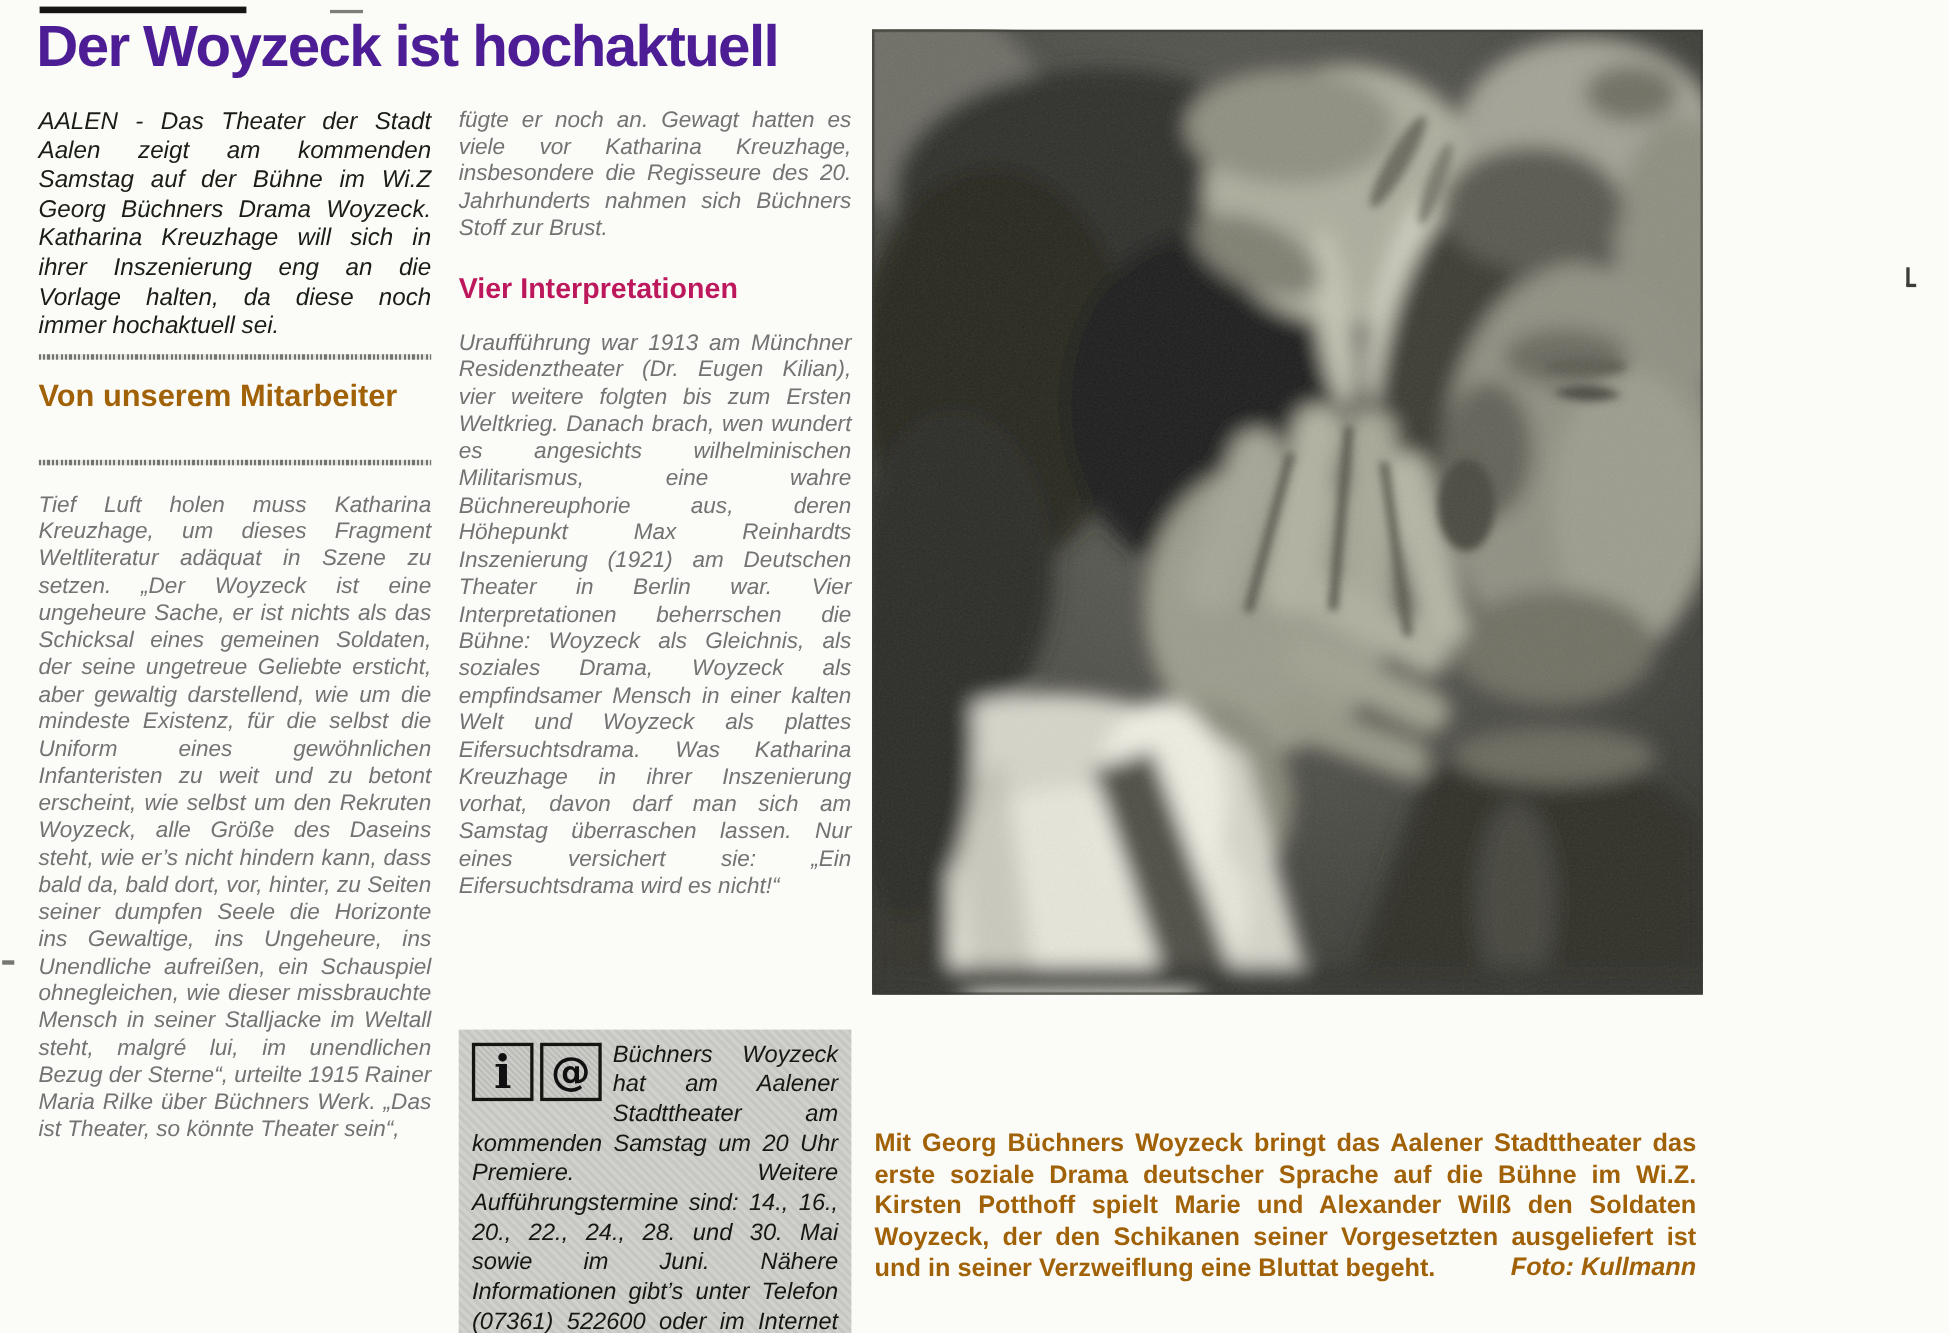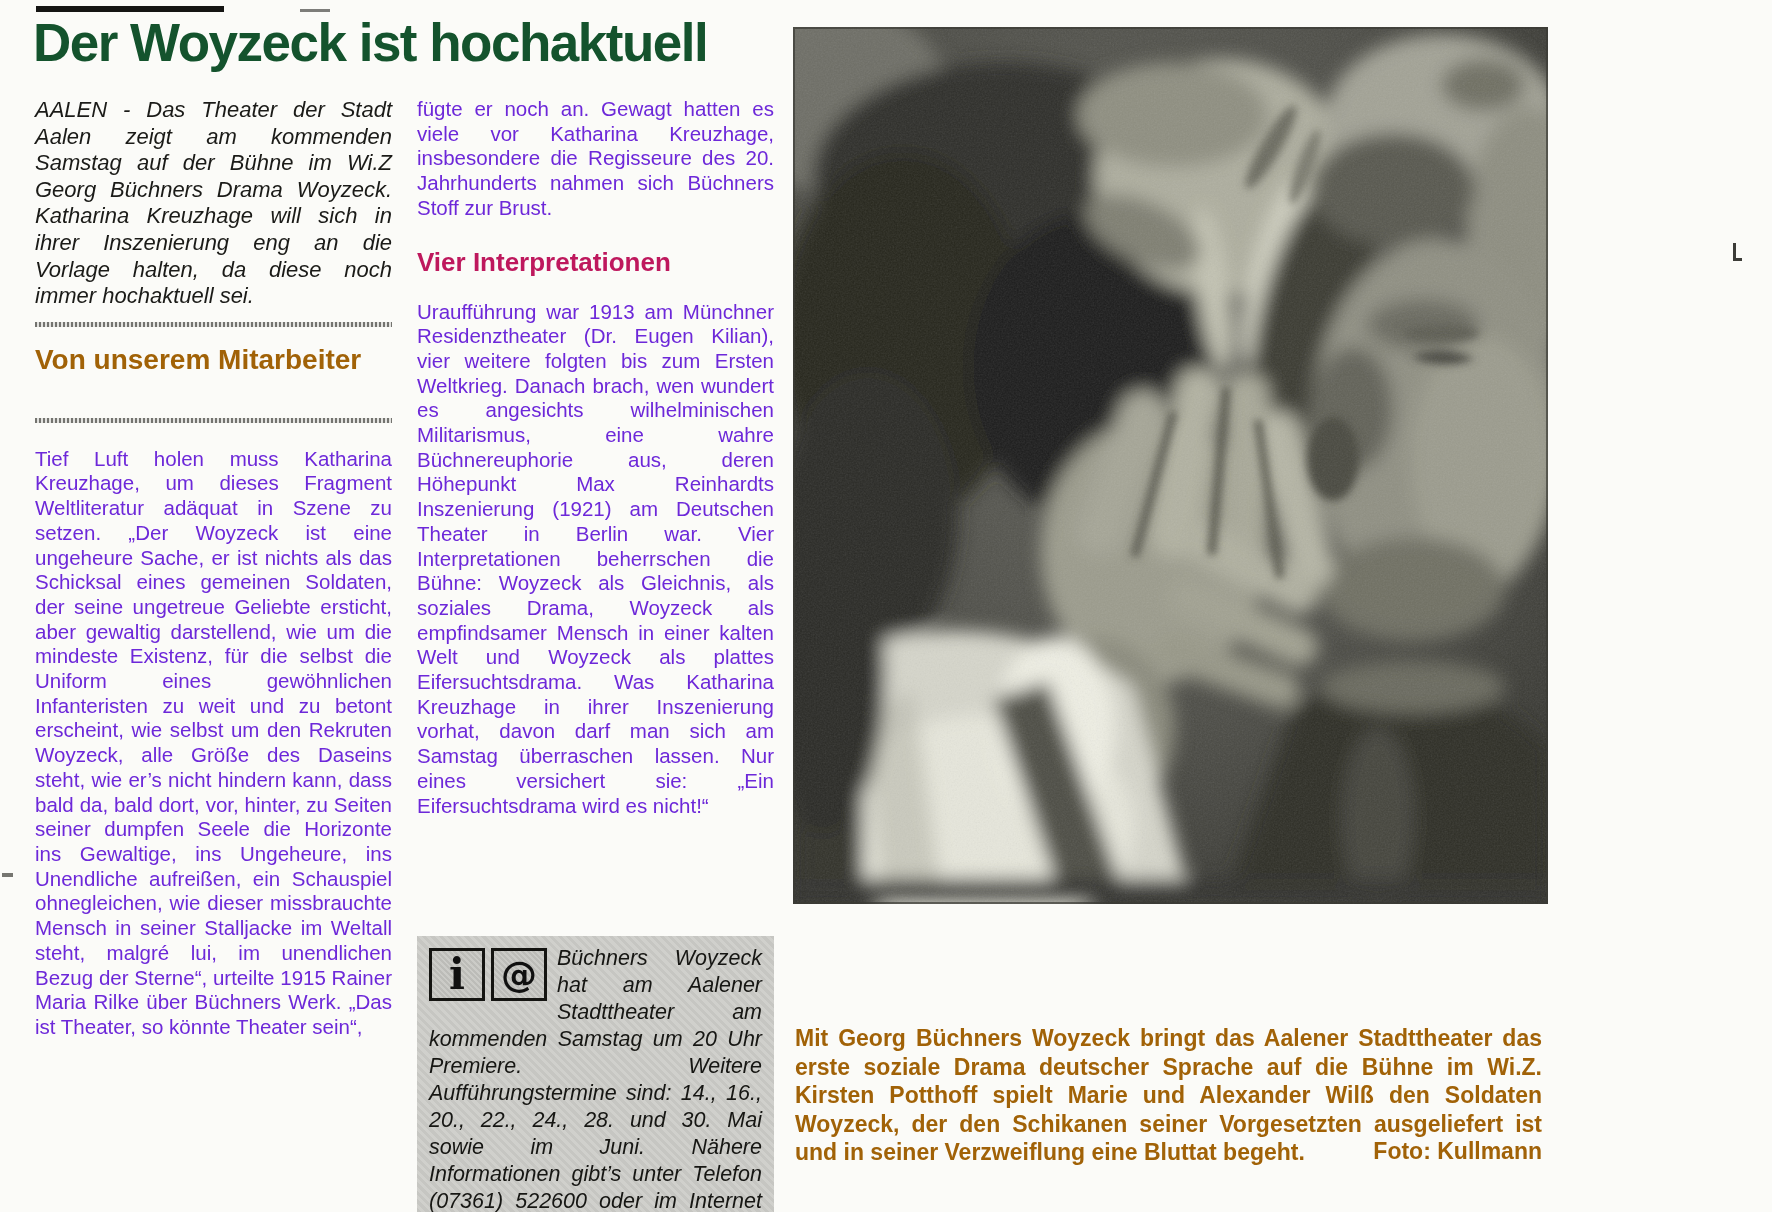--- a/index.html
+++ b/index.html
@@ -3,41 +3,41 @@
 <meta charset="utf-8">
 <style>
   html,body{margin:0;padding:0;background:#dedddb;}
   .page{
     position:relative;width:1772px;height:1212px;background:#fbfbf8;
     font-family:"Liberation Sans",sans-serif;color:#181815;overflow:hidden;
   }
   
   .headline{
     position:absolute;left:33px;top:12px;margin:0;
-    font-size:53px;font-weight:800;letter-spacing:-1.5px;color:#14532d;
+    font-size:53px;font-weight:800;letter-spacing:-1.5px;color:#4c1d95;
     white-space:nowrap;
   }
   
   .col{position:absolute;top:97px;width:357px;}
   .col1{left:35px;}
   .col2{left:417px;}
   .lede{
     margin:0;font-style:italic;font-size:22px;line-height:26.6px;
     text-align:justify;color:#1b1b18;
   }
   .rule{
     height:5px;
     background:repeating-linear-gradient(90deg,#73736f 0 2px,#e2e2df 2px 4px);
   }
   .rule.r1{margin-top:12px;}
   .rule.r2{margin-top:44px;}
   .byline{margin:18px 0 0;font-weight:bold;font-size:28px;line-height:29px;color:#a16207;}
   .byline span{display:block;}
   .bodytext{
-    margin:24px 0 0;font-size:20.5px;line-height:24.7px;text-align:justify;color:#6d28d9;
+    margin:24px 0 0;font-size:20.5px;line-height:24.7px;text-align:justify;color:#737373;font-style:italic;
   }
   .bodytext.first{margin-top:0;}
   .subhead{margin:26px 0 0;font-size:26px;font-weight:bold;color:#be185d;}
   .bodytext.second{margin-top:22px;}
   
   .infobox{
     margin-top:118px;padding:9px 12px 12px;
     background:repeating-linear-gradient(45deg,#c6c6c2 0 3px,#d0d0cc 3px 6px);
     font-style:italic;font-size:21.5px;line-height:27px;text-align:justify;color:#161613;
   }
@@ -54,21 +54,21 @@
   .photo{
     position:absolute;left:793px;top:27px;width:755px;height:877px;overflow:hidden;
     background:#4a4a44;
   }
   .photo svg{display:block;width:100%;height:100%;}
   
   .caption{
     position:absolute;left:795px;top:1024px;width:747px;
     font-weight:bold;font-size:23px;line-height:28.5px;text-align:justify;color:#a16207;
   }
-  .credit{position:absolute;right:0;bottom:1px;font-weight:bold;}
+  .credit{position:absolute;right:0;bottom:1px;font-weight:bold;font-style:italic;}
   
   .art{position:absolute;background:#151513;}
   .art1{left:36px;top:6px;width:188px;height:6px;}
   .art2{left:300px;top:9px;width:30px;height:3px;opacity:.55;}
   .artL1{left:1733px;top:243px;width:3px;height:17px;background:#3c3c38;}
   .artL2{left:1733px;top:258px;width:9px;height:3px;background:#3c3c38;}
   .art3{left:2px;top:873px;width:11px;height:4px;background:#55554f;opacity:.8;}
 </style>
 </head>
 <body>

